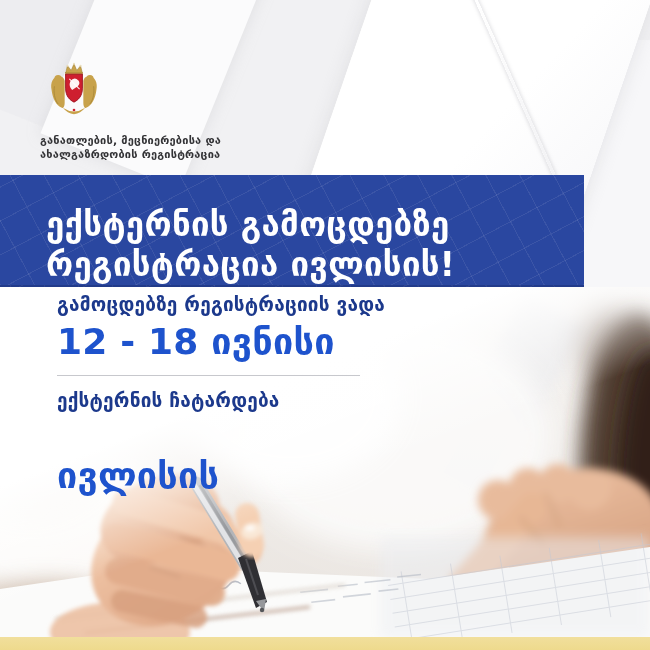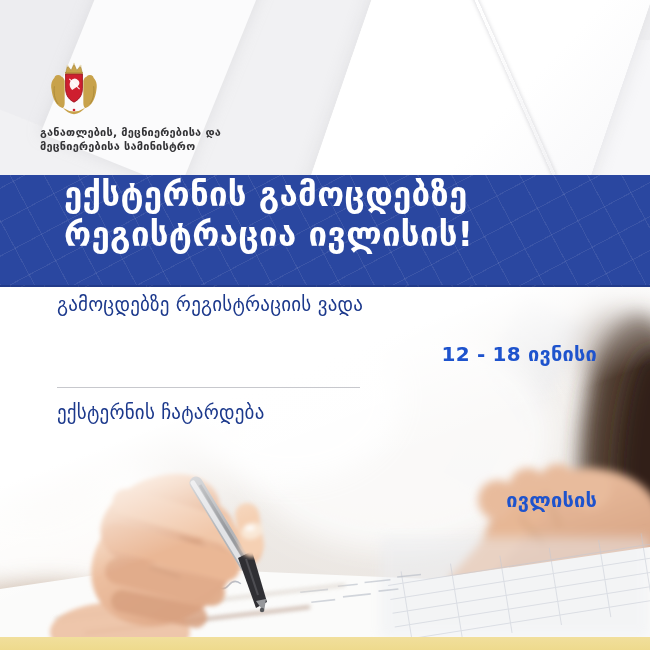--- a/index.html
+++ b/index.html
@@ -40,47 +40,47 @@
   .diag-line{
     left:472px;top:-6px;width:3px;height:200px;
     background:linear-gradient(#ffffff,#f2f2f4);
     transform:rotate(-24deg);transform-origin:top center;
     box-shadow:0 0 4px rgba(190,190,196,.8);
   }
   
   .header{position:absolute;left:40px;top:60px;z-index:2;}
   .coa{display:block;margin-left:6px;}
   .ministry{
-    margin-top:6px;font-size:11px;font-weight:bold;line-height:14px;
+    margin-top:14px;font-size:11px;font-weight:bold;line-height:14px;
     color:#333336;letter-spacing:.2px;
   }
   
   .banner{
-    position:absolute;left:0;top:175px;width:650px;height:112px;z-index:3;
+    position:absolute;left:0;top:175px;width:584px;height:112px;z-index:3;
     background-color:var(--banner-blue);
     background-image:
       repeating-linear-gradient(62deg,rgba(255,255,255,.08) 0 1px,transparent 1px 30px),
       repeating-linear-gradient(-28deg,rgba(255,255,255,.08) 0 1px,transparent 1px 30px);
-    display:flex;flex-direction:column;justify-content:flex-start;
-    padding-left:64px;
+    display:flex;flex-direction:column;justify-content:flex-end;
+    padding-left:46px;
     border-bottom:2px solid rgba(10,25,70,.25);
   }
   .banner h1{
     font-size:33px;line-height:40px;font-weight:bold;
     color:var(--banner-text);letter-spacing:.3px;
   }
   
   .info{position:absolute;left:57px;top:293px;z-index:4;width:540px;}
   .info-label{
-    font-size:19px;font-weight:normal;color:var(--label-navy);
+    font-size:19px;font-weight:bold;color:var(--label-navy);
     letter-spacing:.2px;
   }
   .info-dates{
-    margin-top:20px;font-size:20px;line-height:38px;font-weight:bold;
-    color:var(--date-blue);letter-spacing:.2px;text-align:right;
+    margin-top:8px;font-size:36px;line-height:38px;font-weight:bold;
+    color:var(--date-blue);letter-spacing:.2px;
   }
   .divider{
     border:none;border-top:1px solid #c7c8cd;
     width:303px;margin:14px 0 13px 0;
   }
   
   .photo{position:absolute;left:0;top:287px;width:650px;height:351px;z-index:1;}
   
   .strip{
     position:absolute;left:0;bottom:0;width:650px;height:13px;z-index:5;
@@ -117,21 +117,21 @@
 
       <path d="M21,15 h18 v15 c0,9 -5,13 -9,15 c-4,-2 -9,-6 -9,-15 Z" fill="#ce1f2f" stroke="#9c1522" stroke-width="1"></path>
       <path d="M26,23 q4,-6 9,-1 q2,3 -1,6 l-6,4 q-4,-4 -2,-9 Z" fill="#ffffff" opacity=".95"></path>
       <path d="M25,20 L36,31" stroke="#ffffff" stroke-width="1.2" opacity=".9"></path>
 
       <path d="M18,51 Q30,59 42,51 Q37,57 30,58 Q23,57 18,51 Z" fill="#c8a24b"></path>
       <circle cx="30" cy="53.5" r="1.4" fill="#ce1f2f"></circle>
     </svg>
     <div class="ministry">
       <div>განათლების, მეცნიერებისა და</div>
-      <div>მეცნიერებისა სამინისტრო</div>
+      <div>ახალგაზრდობის რეგისტრაცია</div>
     </div>
   </div>
 
   <div class="banner">
     <h1>
       <span>ექსტერნის გამოცდებზე</span><br>
       <span>რეგისტრაცია ივლისის!</span>
     </h1>
   </div>
 

